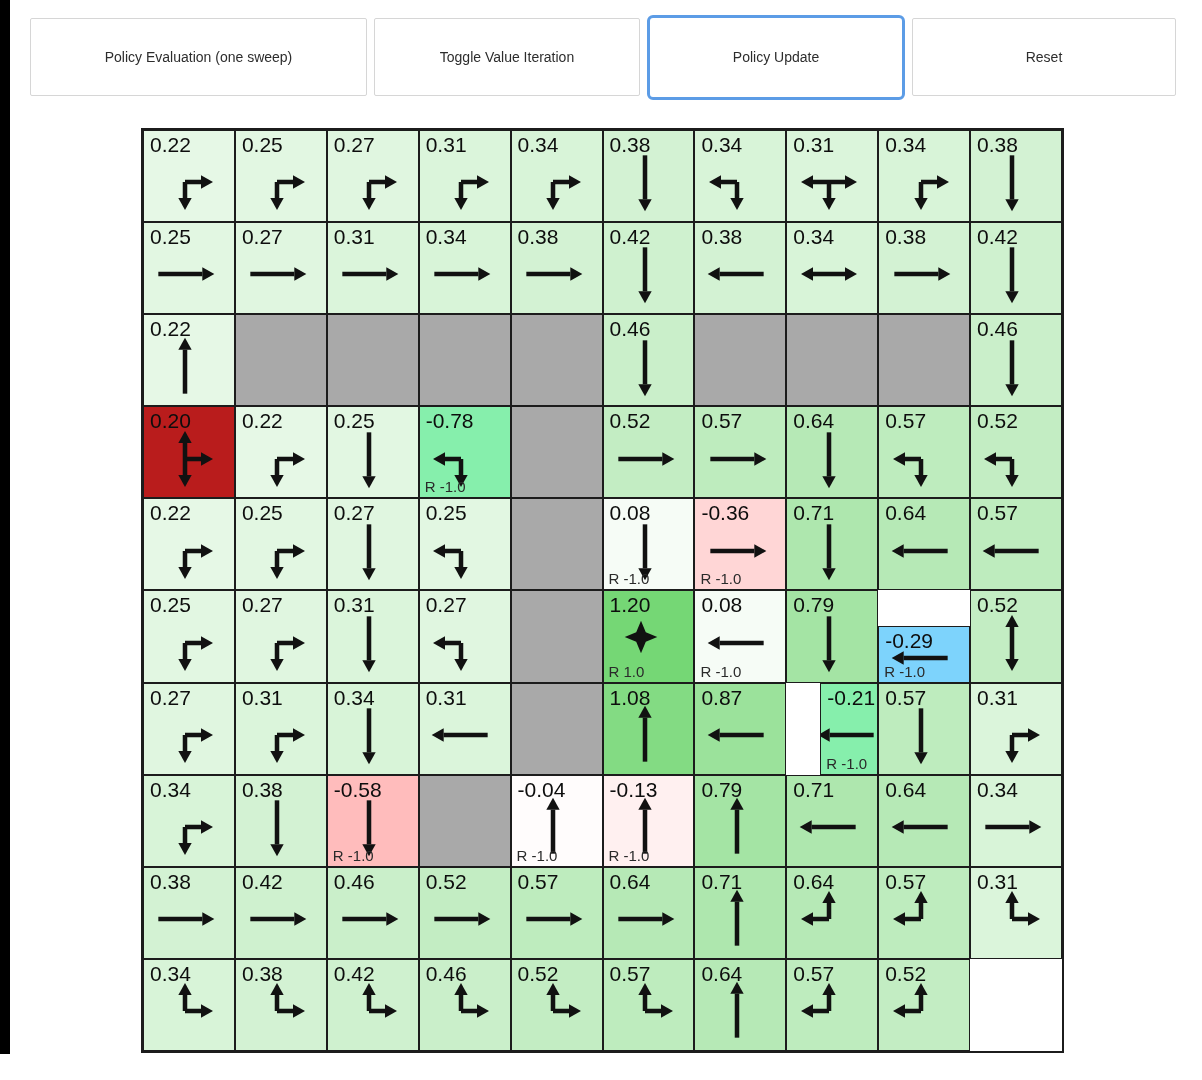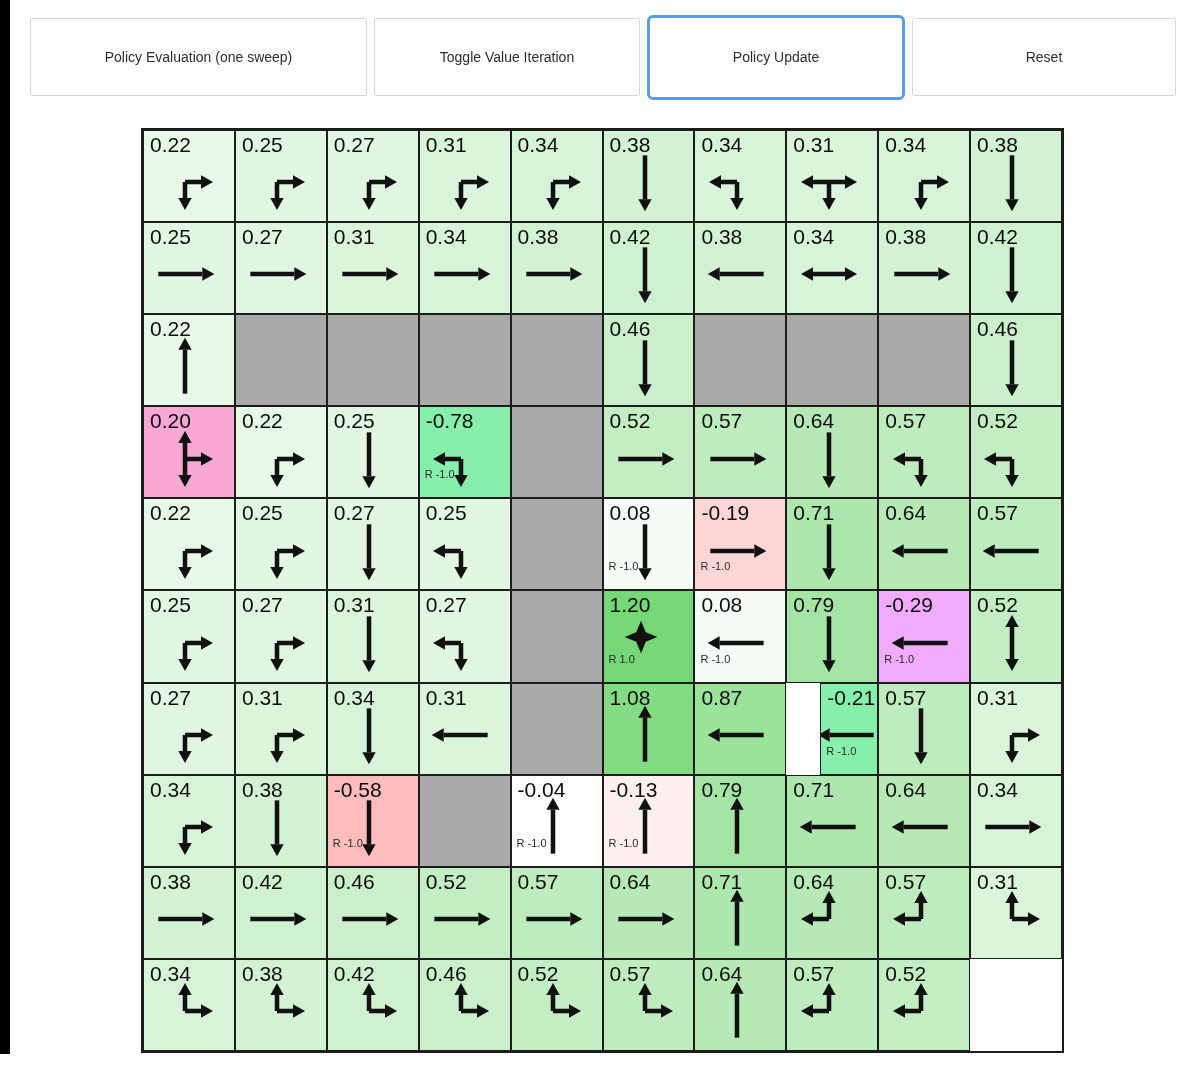--- a/index.html
+++ b/index.html
@@ -24,21 +24,21 @@
 
   .grid {
     position:absolute; left:141px; top:128px; width:923px; height:925px;
     box-sizing:border-box; border:2px solid #1c1c1c; background:#fff;
     display:grid; grid-template-columns:repeat(10,1fr); grid-template-rows:repeat(10,1fr);
   }
   .cell { position:relative; box-sizing:border-box; border:1px solid #1c1c1c; overflow:hidden; }
   .cell-value { position:absolute; top:2px; left:6px; font-size:21px; line-height:1.15; color:#0d0d0d; white-space:nowrap; }
   .cell-arrow { position:absolute; left:46%; top:57%; width:64px; height:64px; transform:translate(-50%,-50%); }
   .goal-star  { position:absolute; left:42%; top:50%; width:46px; height:46px; transform:translate(-50%,-50%); }
-  .cell-r { position:absolute; bottom:17px; left:5px; font-size:11px; color:#2a2a2a; white-space:nowrap; }
+  .cell-r { position:absolute; bottom:2px; left:5px; font-size:15px; color:#2a2a2a; white-space:nowrap; }
 </style>
 </head>
 <body>
 
 <div class="edge-strip"></div>
 
 <div class="toolbar">
   <button class="tb">Policy Evaluation (one sweep)</button>
   <button class="tb">Toggle Value Iteration</button>
   <button class="tb active" style="border-color: rgb(92, 156, 230);">Policy Update</button>
@@ -227,21 +227,21 @@
     <div class="cell" style="background: rgb(169, 169, 169);"></div>
     <div class="cell" style="background: rgb(169, 169, 169);"></div>
     <div class="cell" style="background: rgb(169, 169, 169);"></div>
     <div class="cell" style="background: rgb(202, 239, 202);">
       <span class="cell-value">0.46</span>
       <svg viewBox="0 0 48 48" class="cell-arrow">
         <line x1="24" y1="4" x2="24" y2="37" stroke="#111111" stroke-width="3.4"></line>
         <polygon points="24,46 19,37 29,37" fill="#111111"></polygon>
       </svg>
     </div>
-    <div class="cell" style="background: #f9a8d4;">
+    <div class="cell" style="background: #b91c1c;">
       <span class="cell-value">0.20</span>
       <svg viewBox="0 0 48 48" class="cell-arrow">
         <line x1="24" y1="24" x2="24" y2="12" stroke="#111111" stroke-width="3.4"></line>
         <polygon points="24,3 29,12 19,12" fill="#111111"></polygon>
         <line x1="24" y1="24" x2="24" y2="36" stroke="#111111" stroke-width="3.4"></line>
         <polygon points="24,45 19,36 29,36" fill="#111111"></polygon>
         <line x1="24" y1="24" x2="36" y2="24" stroke="#111111" stroke-width="3.4"></line>
         <polygon points="45,24 36,29 36,19" fill="#111111"></polygon>
       </svg>
     </div>
@@ -348,21 +348,21 @@
     <div class="cell" style="background: rgb(169, 169, 169);"></div>
     <div class="cell" style="background: rgb(246, 252, 246);">
       <span class="cell-value">0.08</span>
       <svg viewBox="0 0 48 48" class="cell-arrow">
         <line x1="24" y1="4" x2="24" y2="37" stroke="#111111" stroke-width="3.4"></line>
         <polygon points="24,46 19,37 29,37" fill="#111111"></polygon>
       </svg>
       <span class="cell-r">R -1.0</span>
     </div>
     <div class="cell" style="background: rgb(255, 214, 214);">
-      <span class="cell-value">-0.19</span>
+      <span class="cell-value">-0.36</span>
       <svg viewBox="0 0 48 48" class="cell-arrow">
         <line x1="4" y1="24" x2="37" y2="24" stroke="#111111" stroke-width="3.4"></line>
         <polygon points="46,24 37,29 37,19" fill="#111111"></polygon>
       </svg>
       <span class="cell-r">R -1.0</span>
     </div>
     <div class="cell" style="background: rgb(174, 231, 174);">
       <span class="cell-value">0.71</span>
       <svg viewBox="0 0 48 48" class="cell-arrow">
         <line x1="24" y1="4" x2="24" y2="37" stroke="#111111" stroke-width="3.4"></line>
@@ -433,21 +433,21 @@
       </svg>
       <span class="cell-r">R -1.0</span>
     </div>
     <div class="cell" style="background: rgb(164, 228, 164);">
       <span class="cell-value">0.79</span>
       <svg viewBox="0 0 48 48" class="cell-arrow">
         <line x1="24" y1="4" x2="24" y2="37" stroke="#111111" stroke-width="3.4"></line>
         <polygon points="24,46 19,37 29,37" fill="#111111"></polygon>
       </svg>
     </div>
-    <div class="cell" style="background: #f0abfc;">
+    <div class="cell" style="background: #7dd3fc; margin-top: 36px;">
       <span class="cell-value">-0.29</span>
       <svg viewBox="0 0 48 48" class="cell-arrow">
         <line x1="44" y1="24" x2="11" y2="24" stroke="#111111" stroke-width="3.4"></line>
         <polygon points="2,24 11,19 11,29" fill="#111111"></polygon>
       </svg>
       <span class="cell-r">R -1.0</span>
     </div>
     <div class="cell" style="background: rgb(195, 237, 195);">
       <span class="cell-value">0.52</span>
       <svg viewBox="0 0 48 48" class="cell-arrow">

